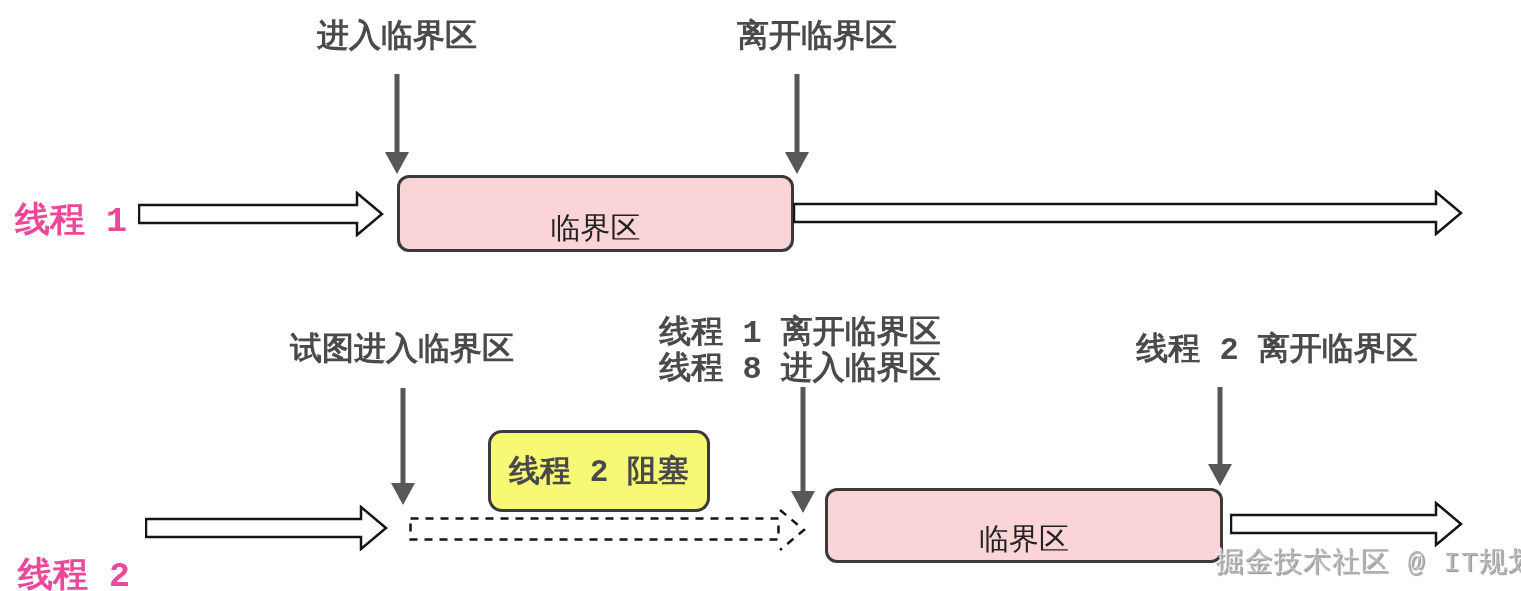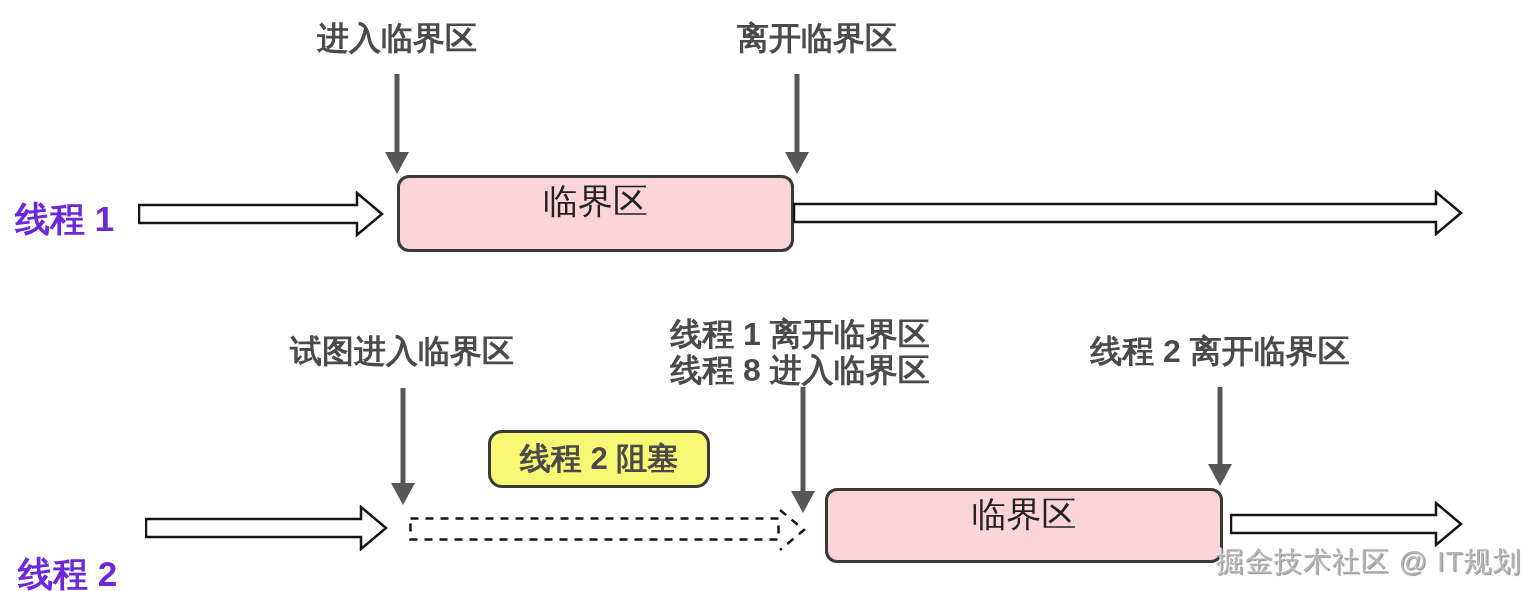--- a/index.html
+++ b/index.html
@@ -1,31 +1,31 @@
 <!DOCTYPE html>
 <html style="--bg: #ffffff; --pink: #fad4d6; --yellow: #f7f874; --dark: #57575a;"><head>
 <meta charset="utf-8">
 <style>
   html,body{margin:0;padding:0;background:#fff;}
   #canvas{
     position:relative;width:1521px;height:591px;background:var(--bg,#fff);
-    font-family:Liberation Sans, sans-serif;overflow:hidden;
+    font-family:Liberation Mono, monospace;overflow:hidden;
   }
   .abs{position:absolute;}
   .annotation{
     font-size:32px;font-weight:bold;color:#4a4a4c;white-space:nowrap;
     transform:translateX(-50%);text-align:center;line-height:36px;
   }
   .thread-label{
-    font-size:35px;font-weight:bold;color:#6d28d9;white-space:nowrap;
+    font-size:35px;font-weight:bold;color:#ec4899;white-space:nowrap;
   }
   .csbox{
     background:var(--pink,#fad4d6);border:3px solid #3a3a3a;border-radius:12px;
-    display:flex;align-items:flex-start;justify-content:center;
-    font-size:35px;font-weight:400;color:#222;box-sizing:border-box;
+    display:flex;align-items:flex-end;justify-content:center;
+    font-size:30px;font-weight:400;color:#222;box-sizing:border-box;
   }
   .blockedbox{
     background:var(--yellow,#f7f874);border:3px solid #3a3a3a;border-radius:14px;
     display:flex;align-items:center;justify-content:center;
     font-size:31px;font-weight:bold;color:#4a4a4c;box-sizing:border-box;
   }
   .watermark{
     font-size:28px;font-weight:400;color:#b5b3b3;white-space:nowrap;
     text-shadow:-1px -1px 0 #ffffff,1px 1px 1px #8f8d8d;letter-spacing:1px;
   }
@@ -66,36 +66,36 @@
     <polygon class="flow-fill" points="1,14 643,14 643,2 668,23 643,44 643,32 1,32"></polygon>
   </svg>
 
   <div class="abs annotation" style="left:402px;top:333px;">试图进入临界区</div>
 
   <div class="abs annotation" style="left:800px;top:316px;text-align:right;">
     <div>线程 1 离开临界区</div>
     <div>线程 8 进入临界区</div>
   </div>
 
-  <div class="abs annotation" style="left:1220px;top:333px;">线程 2 离开临界区</div>
+  <div class="abs annotation" style="left:1277px;top:333px;">线程 2 离开临界区</div>
 
   <svg class="abs" style="left:389px;top:388px;" width="28" height="117">
     <line class="varrow-line" x1="14" y1="0" x2="14" y2="97"></line>
     <polygon class="varrow-head" points="2,95 26,95 14,117"></polygon>
   </svg>
   <svg class="abs" style="left:789px;top:387px;" width="28" height="126">
     <line class="varrow-line" x1="14" y1="0" x2="14" y2="106"></line>
     <polygon class="varrow-head" points="2,104 26,104 14,126"></polygon>
   </svg>
   <svg class="abs" style="left:1206px;top:387px;" width="28" height="99">
     <line class="varrow-line" x1="14" y1="0" x2="14" y2="79"></line>
     <polygon class="varrow-head" points="2,77 26,77 14,99"></polygon>
   </svg>
 
-  <div class="abs blockedbox" style="left:488px;top:430px;width:222px;height:58px;">
+  <div class="abs blockedbox" style="left:488px;top:430px;width:222px;height:82px;">
     <span>线程 2 阻塞</span>
   </div>
 
   <div class="abs thread-label" style="left:18px;top:511px;margin-top:40px;">线程 2</div>
 
   <svg class="abs" style="left:145px;top:505px;" width="243" height="46">
     <polygon class="flow-fill" points="1,14 216,14 216,2 241,23 216,44 216,32 1,32"></polygon>
   </svg>
 
   <svg class="abs" style="left:409px;top:508px;" width="402" height="44">

